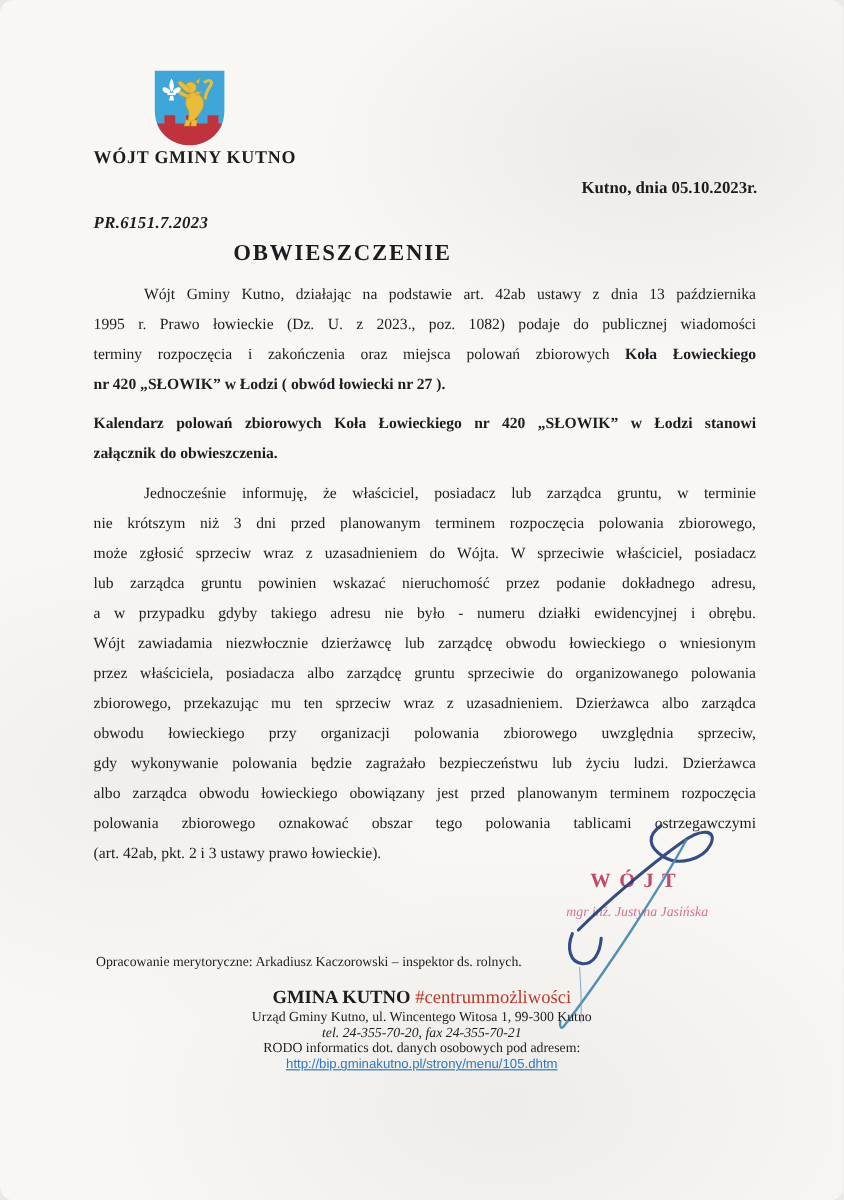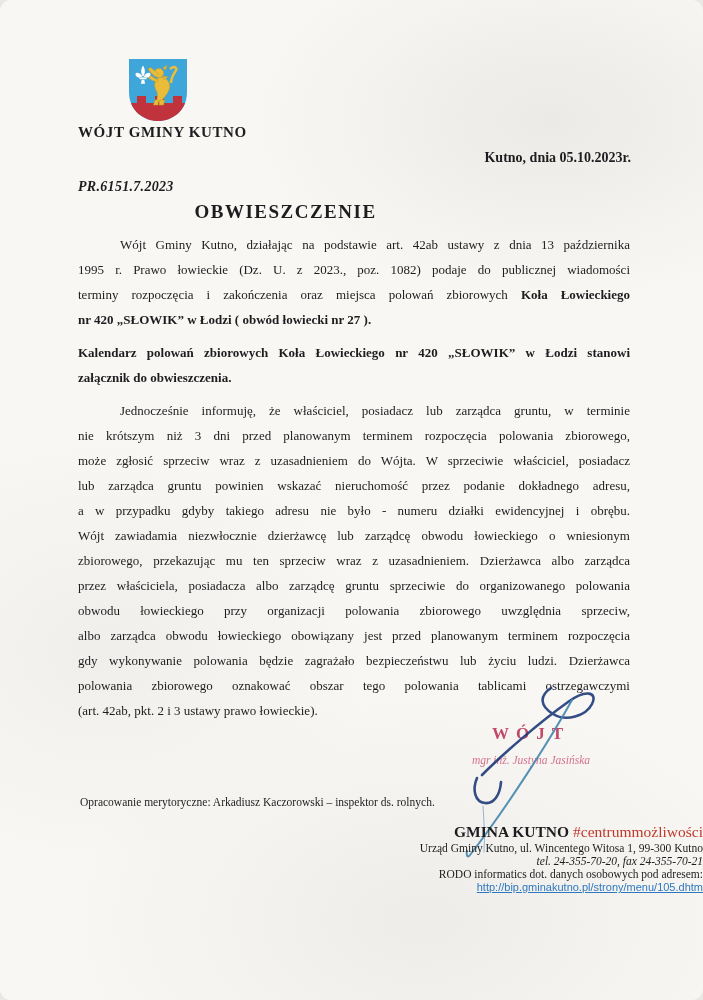--- a/index.html
+++ b/index.html
@@ -34,21 +34,21 @@
   .b{font-weight:bold;}
   
   .stamp-title{left:451px;top:724px;width:160px;text-align:center;
     font-size:17px;font-weight:bold;letter-spacing:7px;color:#c24a68;
     filter:blur(.3px);}
   .stamp-name{left:441px;top:754px;width:180px;text-align:center;
     font-style:italic;font-size:11.5px;color:#d4718f;filter:blur(.25px);}
   .sig-svg{left:420px;top:670px;width:200px;height:200px;pointer-events:none;}
   
   .footnote{left:80px;top:796px;font-size:11.5px;}
-  .footer{left:0;top:823px;width:703px;text-align:right;}
+  .footer{left:0;top:823px;width:703px;text-align:center;}
   .f-org{font-size:15.5px;font-weight:bold;}
   .f-tag{font-size:15.5px;color:#c0392b;}
   .f-line{font-size:11.5px;line-height:11.8px;margin-top:1.5px;}
   .f-tel{font-style:italic;}
   .f-www{text-decoration:underline;}
   .f-link{color:#2e78c0;text-decoration:underline;}
   .f-url{font-family:"Liberation Sans",sans-serif;font-size:11px;color:#2e78c0;text-decoration:underline;}
 </style>
 </head>
 <body>
@@ -103,25 +103,25 @@
         <div class="line"><span class="b">Kalendarz polowań zbiorowych Koła Łowieckiego nr 420 „SŁOWIK” w Łodzi stanowi</span></div>
         <div class="line last"><span class="b">załącznik do obwieszczenia.</span></div>
       </div>
       <div class="para">
         <div class="line indent"><span>Jednocześnie informuję, że właściciel, posiadacz lub zarządca gruntu, w terminie</span></div>
         <div class="line"><span>nie krótszym niż 3 dni przed planowanym terminem rozpoczęcia polowania zbiorowego,</span></div>
         <div class="line"><span>może zgłosić sprzeciw wraz z uzasadnieniem do Wójta. W sprzeciwie właściciel, posiadacz</span></div>
         <div class="line"><span>lub zarządca gruntu powinien wskazać nieruchomość przez podanie dokładnego adresu,</span></div>
         <div class="line"><span>a w przypadku gdyby takiego adresu nie było - numeru działki ewidencyjnej i obrębu.</span></div>
         <div class="line"><span>Wójt zawiadamia niezwłocznie dzierżawcę lub zarządcę obwodu łowieckiego o wniesionym</span></div>
+        <div class="line"><span>przez właściciela, posiadacza albo zarządcę gruntu sprzeciwie do organizowanego polowania</span></div>
         <div class="line"><span>zbiorowego, przekazując mu ten sprzeciw wraz z uzasadnieniem. Dzierżawca albo zarządca</span></div>
-        <div class="line"><span>przez właściciela, posiadacza albo zarządcę gruntu sprzeciwie do organizowanego polowania</span></div>
         <div class="line"><span>obwodu łowieckiego przy organizacji polowania zbiorowego uwzględnia sprzeciw,</span></div>
+        <div class="line"><span>gdy wykonywanie polowania będzie zagrażało bezpieczeństwu lub życiu ludzi. Dzierżawca</span></div>
         <div class="line"><span>albo zarządca obwodu łowieckiego obowiązany jest przed planowanym terminem rozpoczęcia</span></div>
-        <div class="line"><span>gdy wykonywanie polowania będzie zagrażało bezpieczeństwu lub życiu ludzi. Dzierżawca</span></div>
         <div class="line"><span>polowania zbiorowego oznakować obszar tego polowania tablicami ostrzegawczymi</span></div>
         <div class="line last"><span>(art. 42ab, pkt. 2 i 3 ustawy prawo łowieckie).</span></div>
       </div>
     </div>
 
   <div class="abs stamp-title">WÓJT</div>
   <div class="abs stamp-name">mgr inż. Justyna Jasińska</div>
   <svg class="abs sig-svg" viewBox="0 0 200 200" xmlns="http://www.w3.org/2000/svg" fill="none" stroke-linecap="round">
     <path d="M62,105 C85,82 120,52 148,32 C166,19 178,22 172,34 C166,46 146,52 133,44 C120,36 119,26 131,18" stroke="#1e3a78" stroke-width="2.6" opacity="0.9"></path>
     <path d="M152,30 C130,70 85,140 50,185 C48,188 46,186 47,181" stroke="#4a8ab0" stroke-width="2" opacity="0.95"></path>

